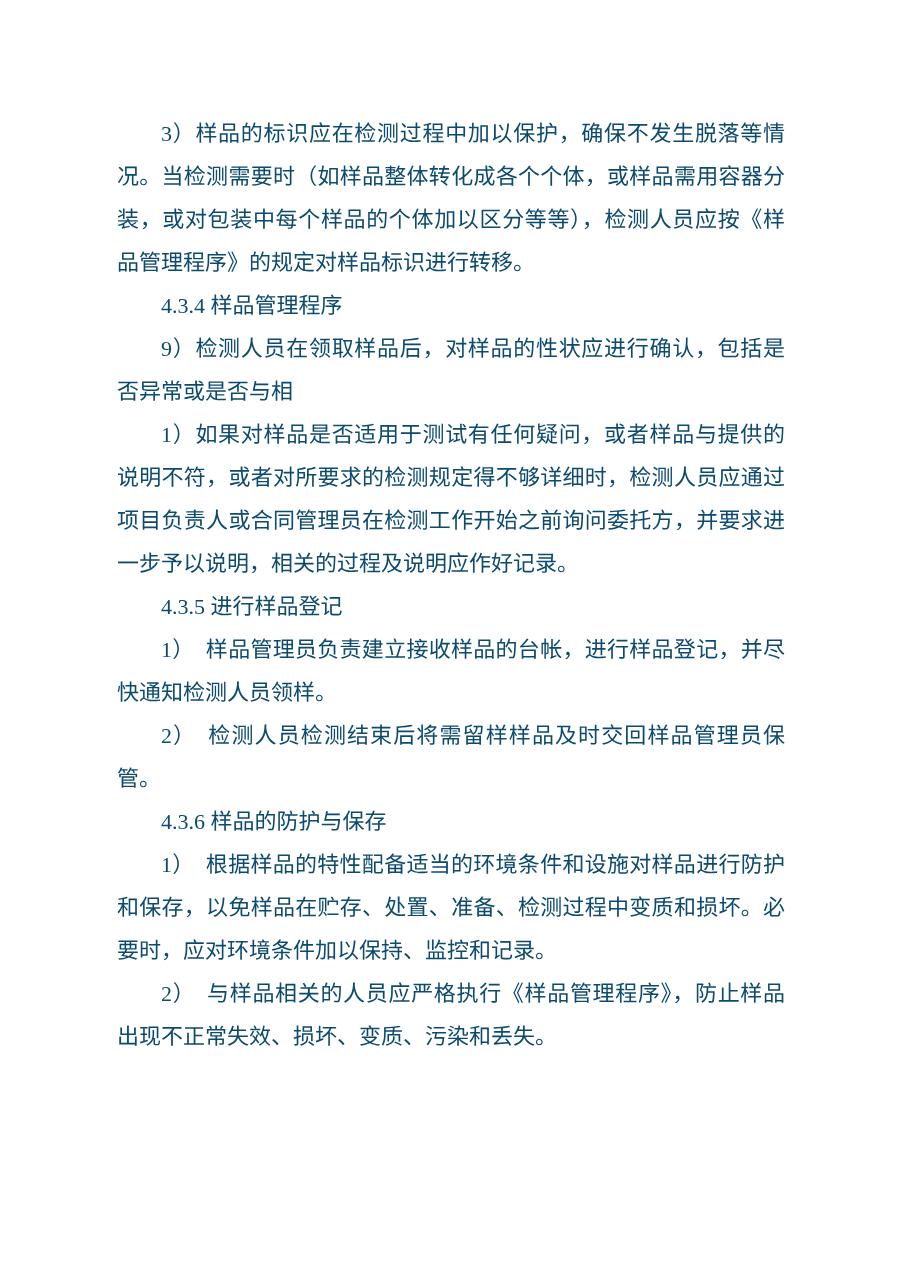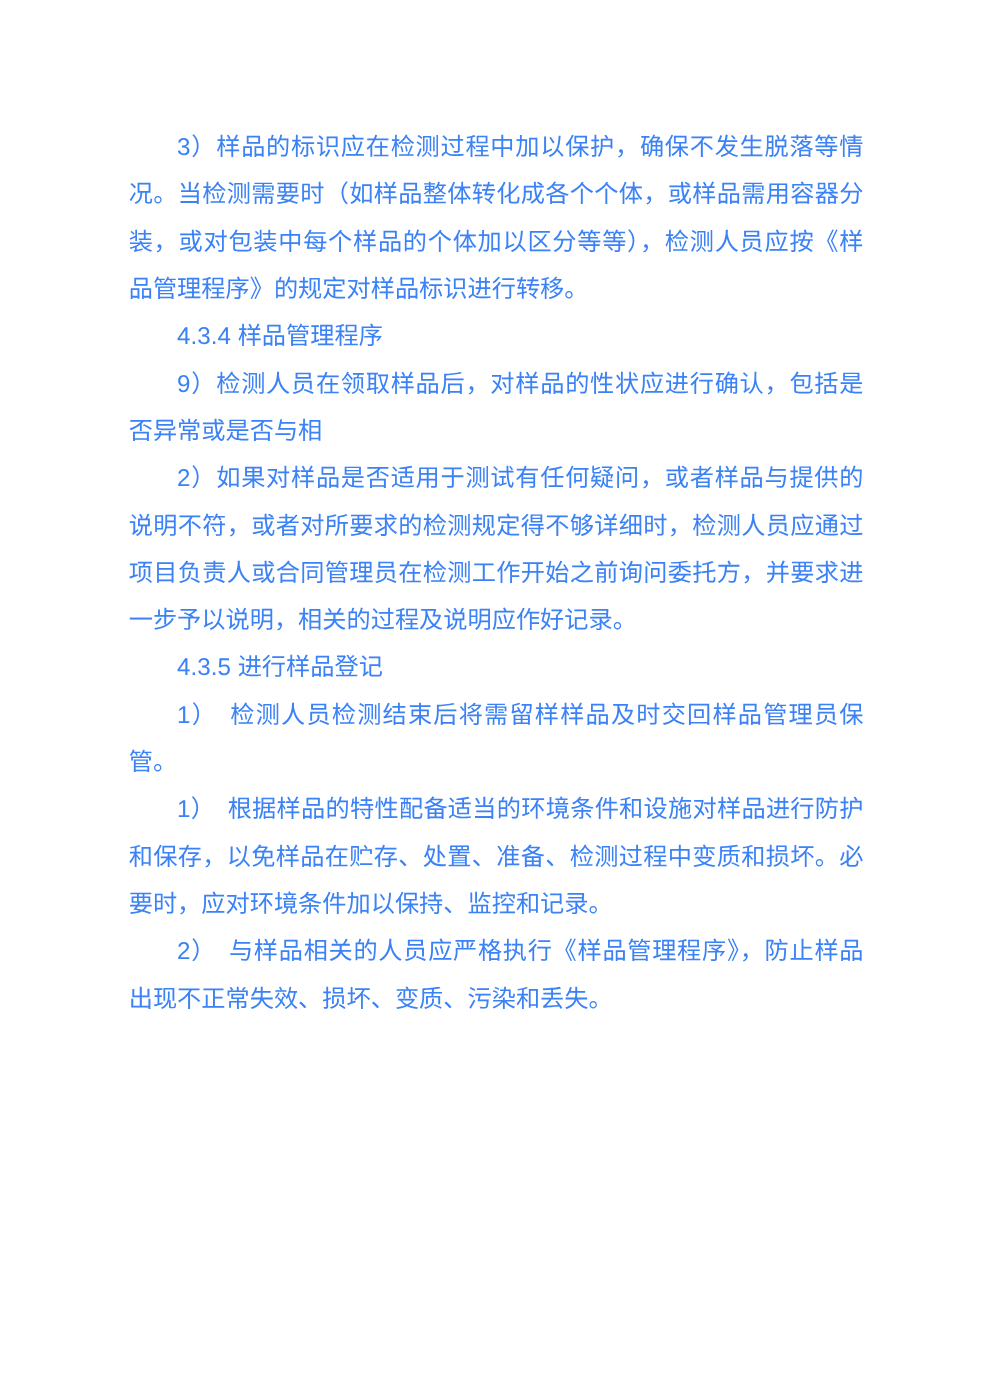--- a/index.html
+++ b/index.html
@@ -17,37 +17,39 @@
   .content {
     position: absolute;
     left: 117px;
     top: 112px;
     width: 668px;
   }
   p.doc-par {
     margin: 0;
     padding: 0;
     text-indent: 2em;
-    font-family: Liberation Sans, sans-serif;
+    font-family: Liberation Serif, serif;
     font-size: 22px;
     line-height: 43px;
     font-weight: 400;
-    color: #3b82f6;
+    color: #0c4a6e;
     text-align: justify;
     letter-spacing: 0;
     word-break: normal;
   }
 </style>
 </head>
 <body>
 
 <div class="page">
   <div class="content">
     <p class="doc-par">3）样品的标识应在检测过程中加以保护，确保不发生脱落等情况。当检测需要时（如样品整体转化成各个个体，或样品需用容器分装，或对包装中每个样品的个体加以区分等等），检测人员应按《样品管理程序》的规定对样品标识进行转移。</p>
     <p class="doc-par">4.3.4 样品管理程序</p>
     <p class="doc-par">9）检测人员在领取样品后，对样品的性状应进行确认，包括是否异常或是否与相</p>
-    <p class="doc-par">2）如果对样品是否适用于测试有任何疑问，或者样品与提供的说明不符，或者对所要求的检测规定得不够详细时，检测人员应通过项目负责人或合同管理员在检测工作开始之前询问委托方，并要求进一步予以说明，相关的过程及说明应作好记录。</p>
+    <p class="doc-par">1）如果对样品是否适用于测试有任何疑问，或者样品与提供的说明不符，或者对所要求的检测规定得不够详细时，检测人员应通过项目负责人或合同管理员在检测工作开始之前询问委托方，并要求进一步予以说明，相关的过程及说明应作好记录。</p>
     <p class="doc-par">4.3.5 进行样品登记</p>
-    <p class="doc-par">1）　检测人员检测结束后将需留样样品及时交回样品管理员保管。</p>
+    <p class="doc-par">1）　样品管理员负责建立接收样品的台帐，进行样品登记，并尽快通知检测人员领样。</p>
+    <p class="doc-par">2）　检测人员检测结束后将需留样样品及时交回样品管理员保管。</p>
+    <p class="doc-par">4.3.6 样品的防护与保存</p>
     <p class="doc-par">1）　根据样品的特性配备适当的环境条件和设施对样品进行防护和保存，以免样品在贮存、处置、准备、检测过程中变质和损坏。必要时，应对环境条件加以保持、监控和记录。</p>
     <p class="doc-par">2）　与样品相关的人员应严格执行《样品管理程序》，防止样品出现不正常失效、损坏、变质、污染和丢失。</p>
   </div>
 </div>
 
 </body></html>

